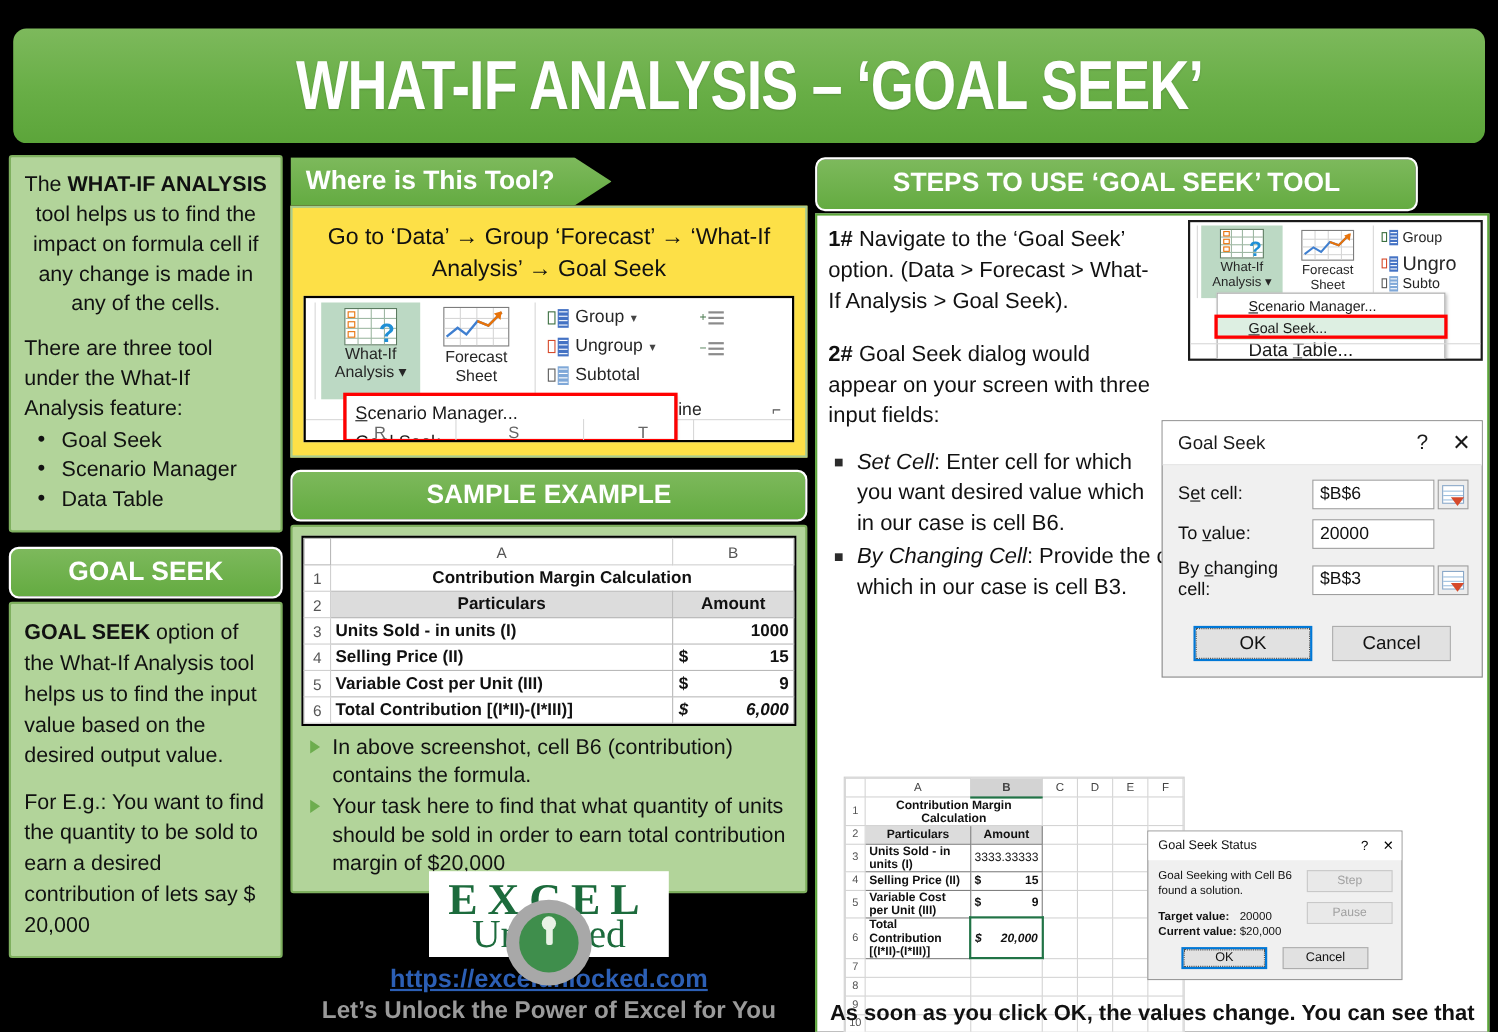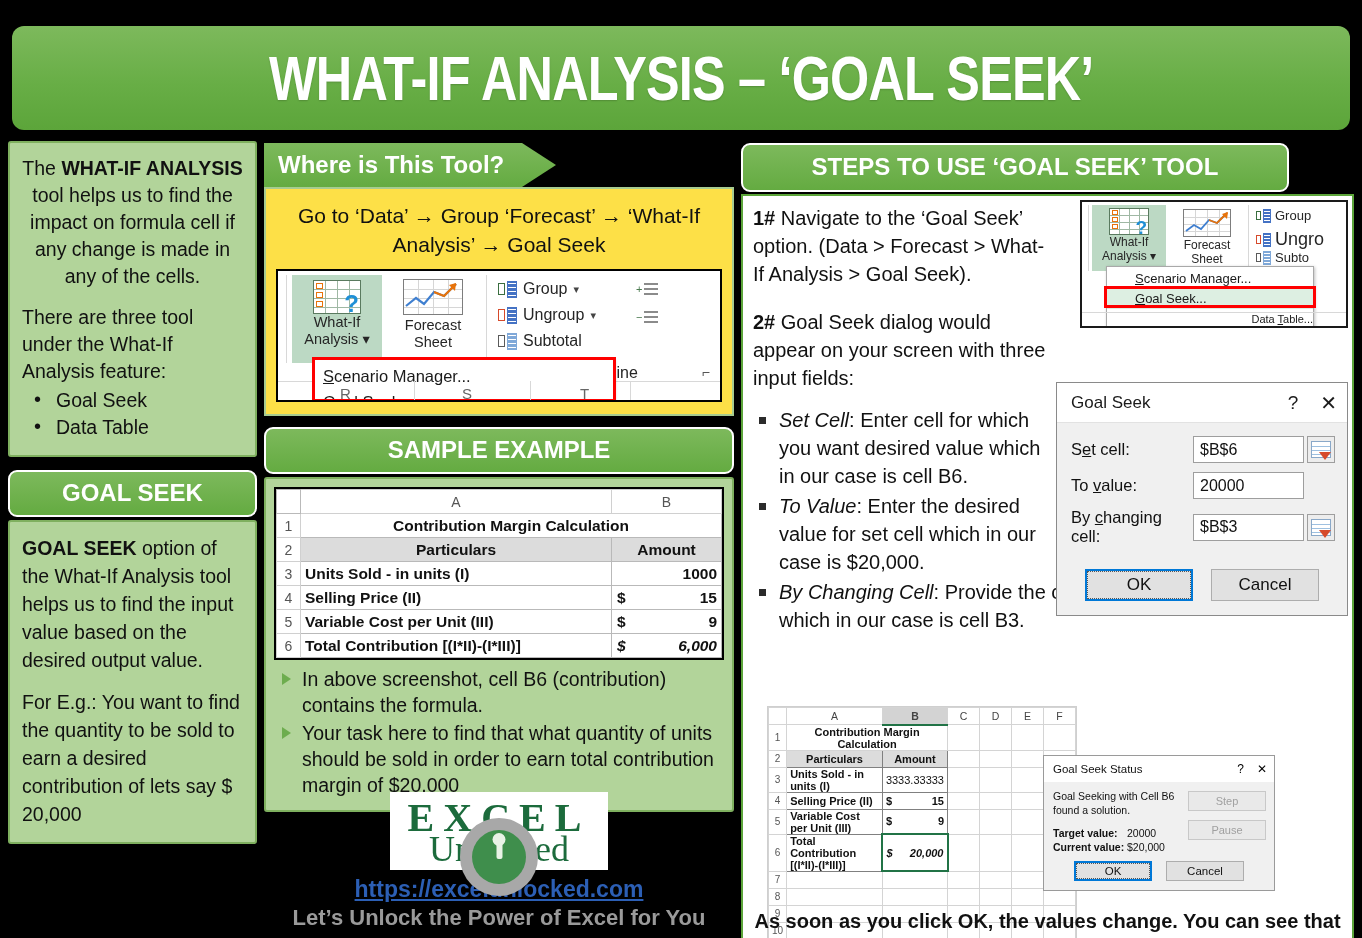--- a/index.html
+++ b/index.html
@@ -328,20 +328,21 @@
     <div class="title-text">WHAT-IF ANALYSIS – ‘GOAL SEEK’</div>
   </div>
 
   <div class="col-left">
     <div class="panel-green">
       <p class="intro-p"><span>The </span><b>WHAT-IF ANALYSIS</b><span> tool helps us to find the impact on formula cell if any change is made in any of the cells.</span></p>
       <div class="spacer-sm"></div>
       <p>There are three tool under the What-If Analysis feature:</p>
       <ul class="plain">
         <li>Goal Seek</li>
+        <li>Scenario Manager</li>
         <li>Data Table</li>
       </ul>
     </div>
 
     <div class="goal-seek-block">
       <div class="pill-header">GOAL SEEK</div>
       <div class="panel-green goal-seek-body">
         <p><b>GOAL SEEK</b><span> option of the What-If Analysis tool helps us to find the input value based on the desired output value.</span></p>
         <div class="spacer-sm"></div>
         <p>For E.g.: You want to find the quantity to be sold to earn a desired contribution of lets say $ 20,000</p>
@@ -609,36 +610,35 @@
                   <i style="top:8px"></i>
                   <i style="top:11px"></i>
                 </span>
               </span>
             <span class="ri-txt" style="font-size:13px;">Subto</span>
           </div>
 
           <div class="dropdown-menu" style="left:24px; top:64px; width:208px; padding:2px 0;">
             <div class="dd-item" style="font-size:13px;line-height:20px;padding-left:28px;"><u>S</u>cenario Manager...</div>
             <div class="dd-item" style="font-size:13px;line-height:20px;padding-left:28px;background:#DDEFE2;"><u>G</u>oal Seek...</div>
-            <div class="dd-item" style="font-size:11px;line-height:20px;padding-left:28px;text-align:right;">Data <u>T</u>able...</div>
+            <div class="dd-item" style="font-size:17px;line-height:20px;padding-left:28px;">Data <u>T</u>able...</div>
           </div>
           <div class="red-box" style="left:22px; top:84px; width:212px; height:22px;"></div>
           <div class="grid-row" style="top:110px;"></div>
         </div>
       </div>
 
       <div class="steps-text">
         <p><b>1#</b><span> Navigate to the ‘Goal Seek’ option. (Data &gt; Forecast &gt; What-If Analysis &gt; Goal Seek).</span></p>
         <div class="steps-gap"></div>
         <p><b>2#</b><span> Goal Seek dialog would appear on your screen with three input fields:</span></p>
       </div>
 
       <ul class="sq-bullets">
         <li class="bul-narrow"><i>Set Cell</i><span>: Enter cell for which you want desired value which in our case is cell B6.</span></li>
-        <li class="bul-narrow"><i>To Value</i><span>: Enter the desired value for set cell which in our case is $20,000.</span></li>
         <li class="bul-wide"><i>By Changing Cell</i><span>: Provide the cell reference of the input value which in our case is cell B3.</span></li>
       </ul>
 
       <div class="gs-dialog">
         <div class="gs-title">
           <span class="t">Goal Seek</span>
           <span class="q">?</span>
           <span class="x">✕</span>
         </div>
         <div class="gs-rows">

